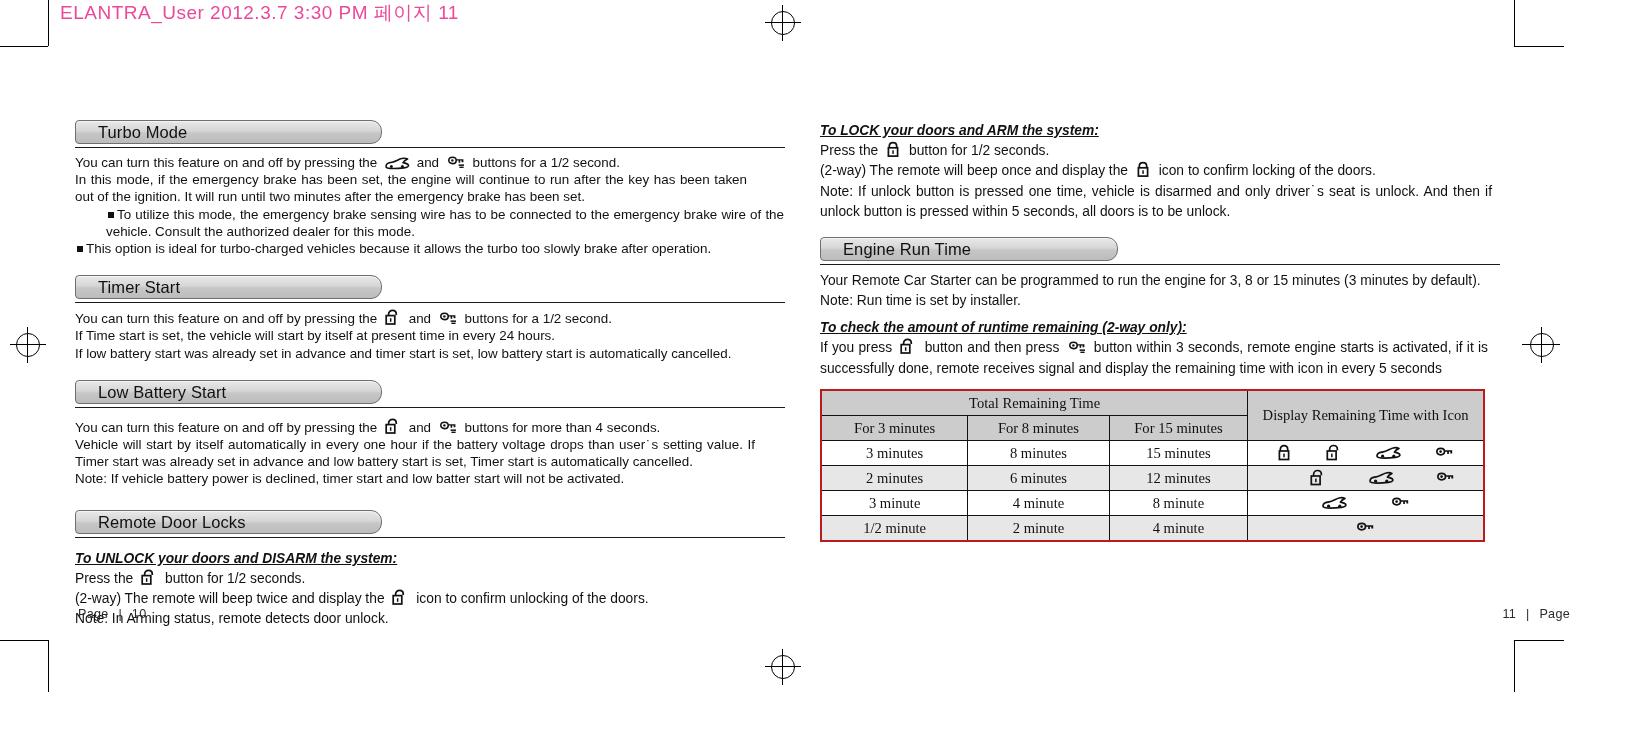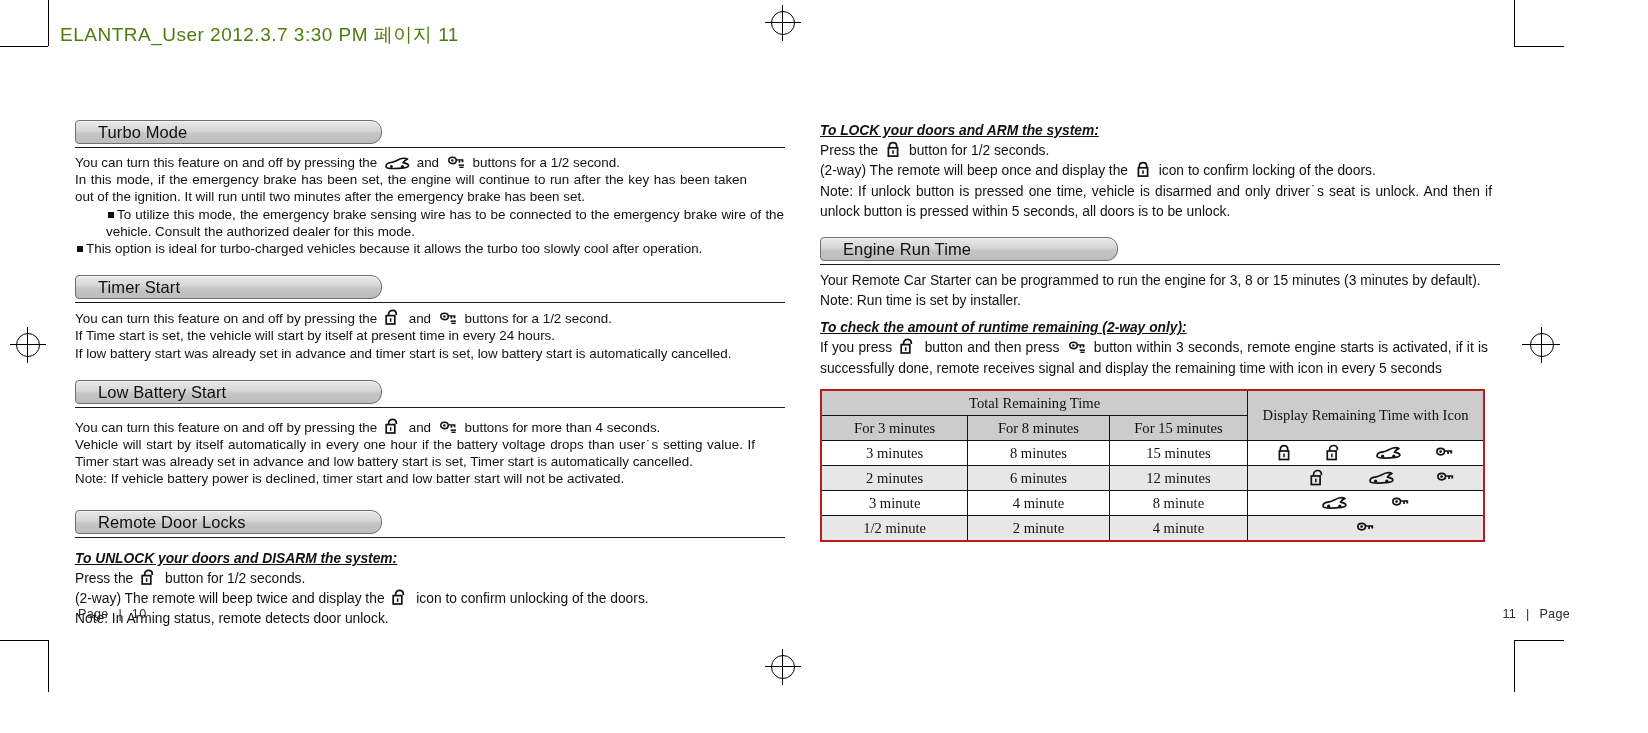--- a/index.html
+++ b/index.html
@@ -5,23 +5,23 @@
   html,body{margin:0;padding:0;}
   body{
     width:1648px;height:733px;position:relative;overflow:hidden;
     background:#ffffff;
     font-family:"Liberation Sans", sans-serif;
     color:#111;
   }
   
   .header-strip{position:absolute;left:0;top:0;width:1648px;height:46px;}
   .header-text{
-    position:absolute;left:60px;top:22px;
+    position:absolute;left:60px;top:0;
     font-family:"Liberation Sans", sans-serif;
-    font-size:19px;letter-spacing:.5px;color:#4d7c0f;white-space:nowrap;
+    font-size:19px;letter-spacing:.5px;color:#ec4899;white-space:nowrap;
   }
   
   .vline{position:absolute;background:#000;width:1px;}
   .hline{position:absolute;background:#000;height:1px;}
   .reg{position:absolute;width:22px;height:22px;border:1px solid #000;border-radius:50%;}
   .reg:before,.reg:after{content:"";position:absolute;background:#000;}
   .reg:before{left:-7px;top:10px;width:36px;height:1px;}
   .reg:after{top:-7px;left:10px;height:36px;width:1px;}
 
   
@@ -151,21 +151,21 @@
             <rect x="13.4" y="12.6" width="4.2" height="1.4" fill="#111"></rect>
           </svg>
       </span>
       <span>buttons for a 1/2 second.</span>
     </p>
     <p class="txt j" style="width:672px;">In this mode, if the emergency brake has been set, the engine will continue to run after the key has been taken out of the ignition. It will run until two minutes after the emergency brake has been set.</p>
     <p class="txt j" style="width:678px;margin-left:31px;">
       <span class="bullet"></span><span>To utilize this mode, the emergency brake sensing wire has to be connected to the emergency brake wire of the vehicle. Consult the authorized dealer for this mode.</span>
     </p>
     <p class="txt">
-      <span class="bullet"></span><span>This option is ideal for turbo-charged vehicles because it allows the turbo too slowly cool after operation.</span>
+      <span class="bullet"></span><span>This option is ideal for turbo-charged vehicles because it allows the turbo too slowly brake after operation.</span>
     </p>
   </div>
 
   <div class="sp18"></div>
 
   <div>
     <div class="pill-wrap">
       <div class="pill">
         <span class="pill-label">Timer Start</span>
       </div>

